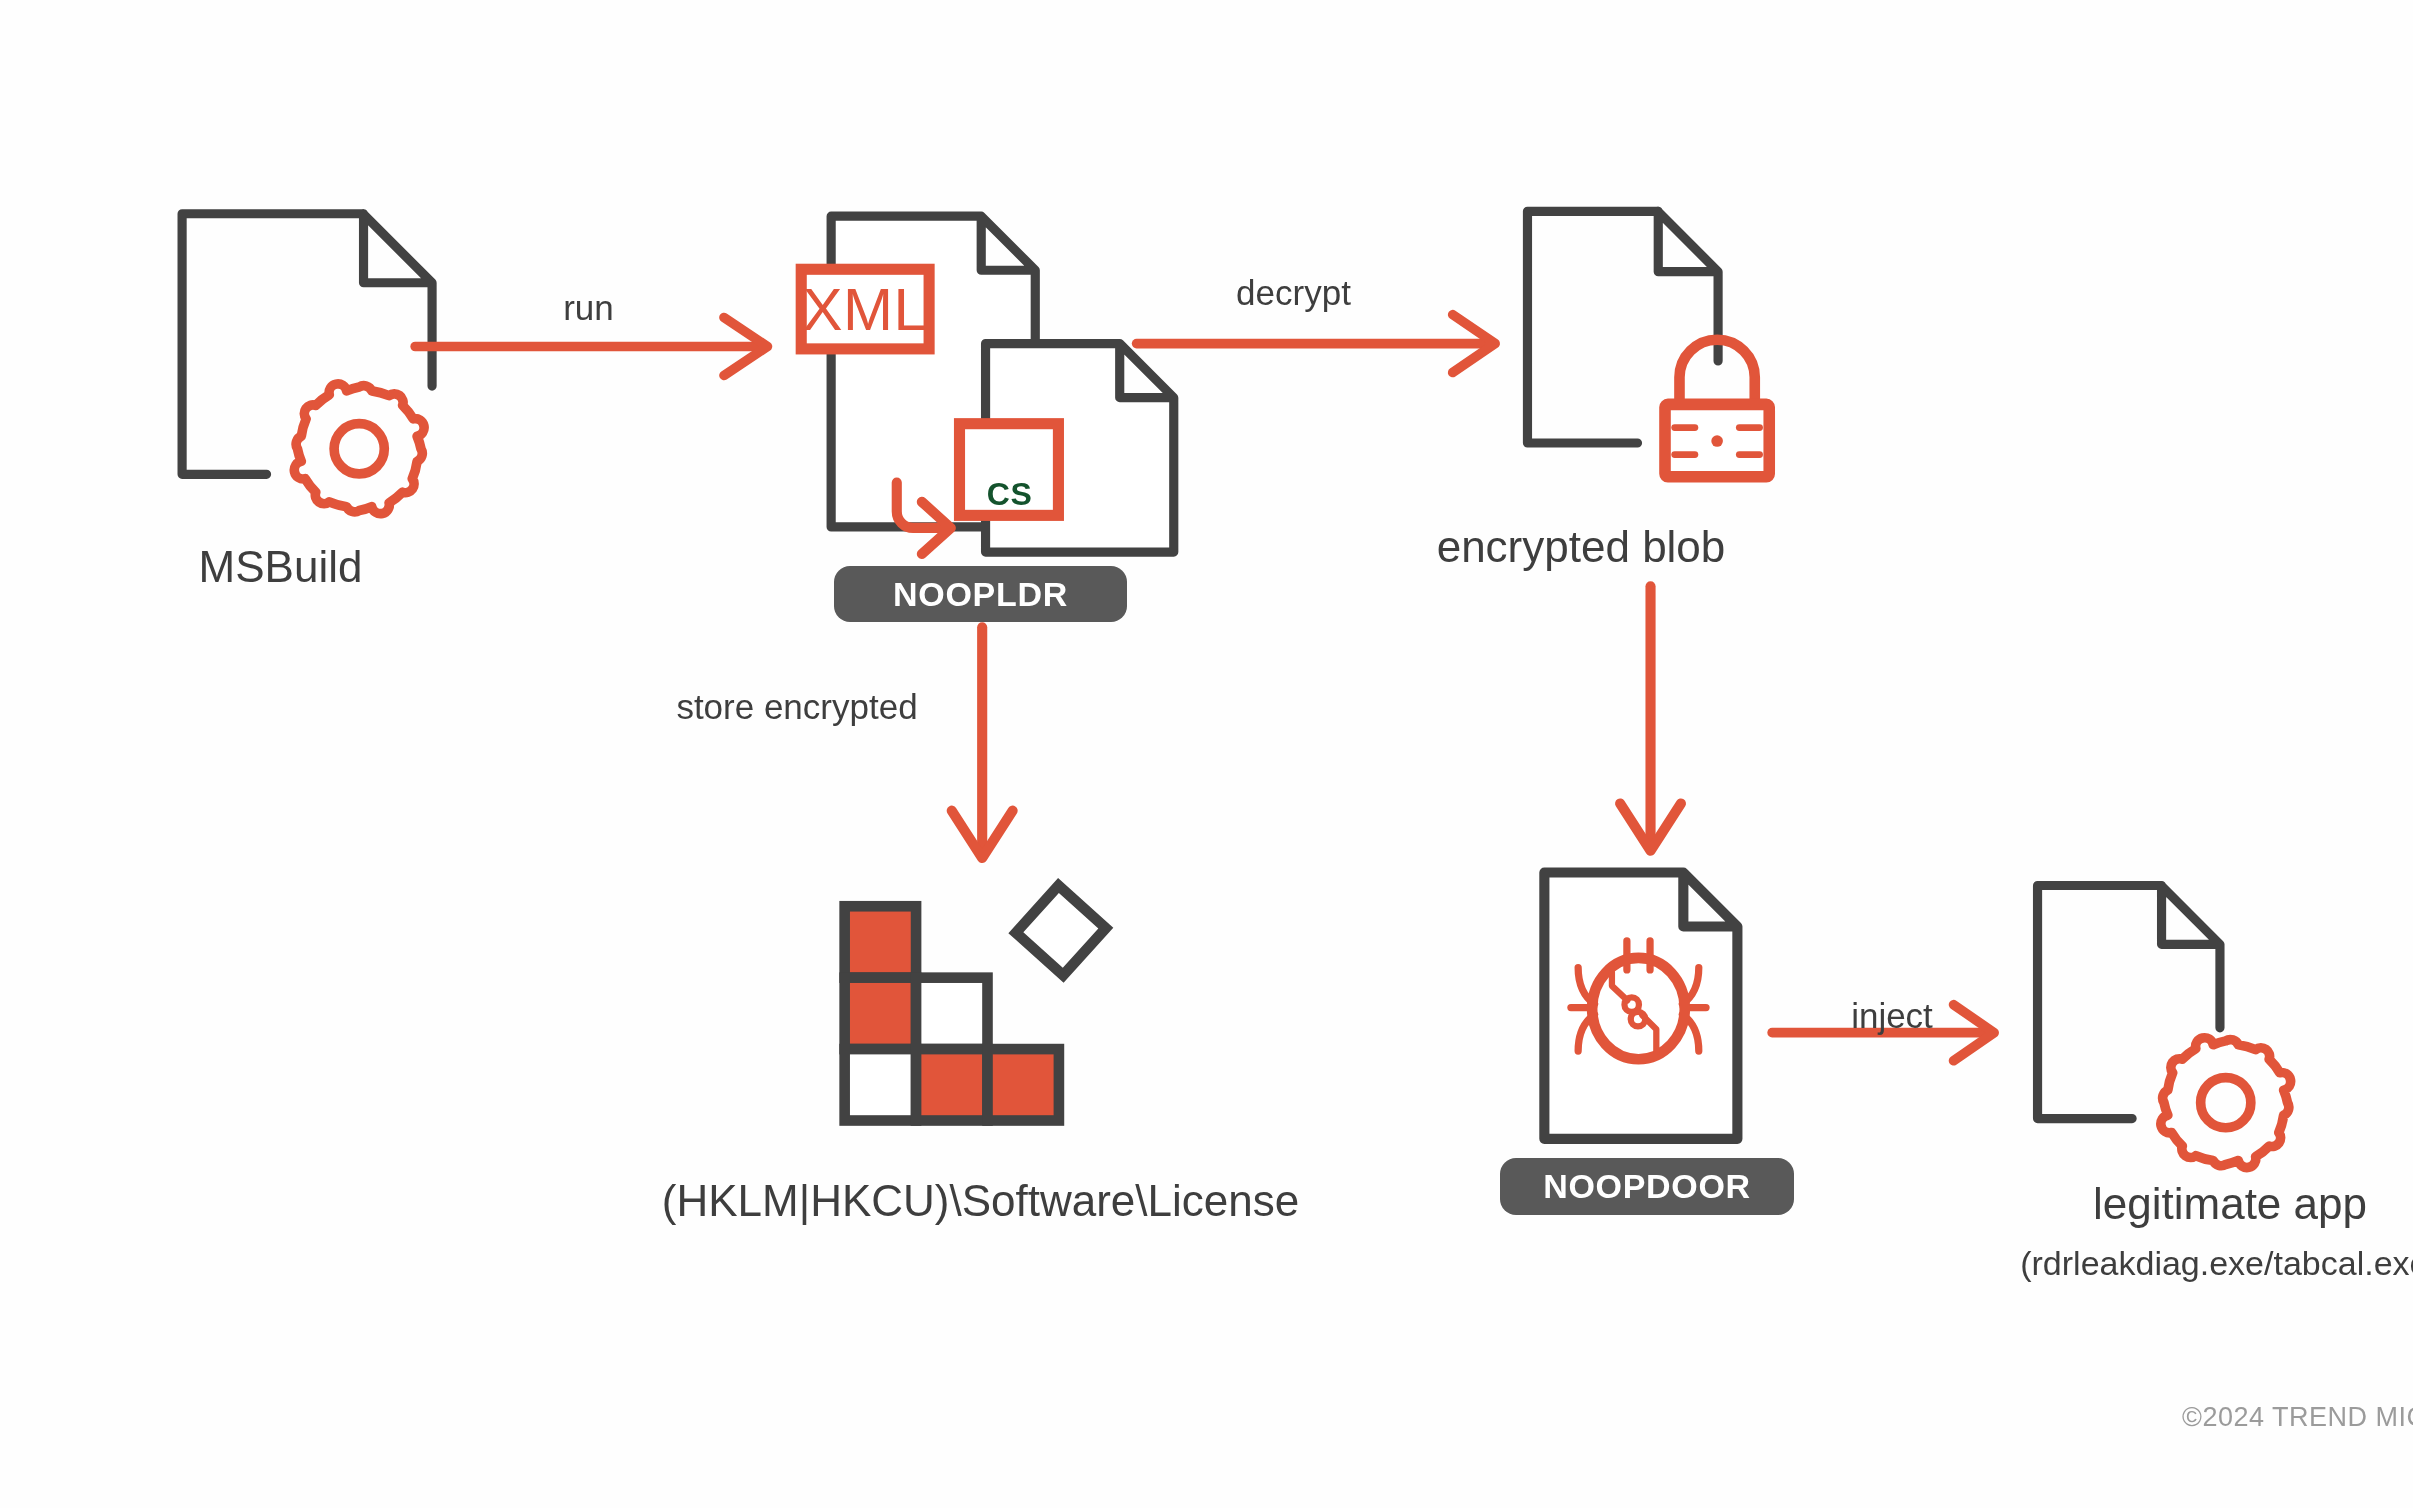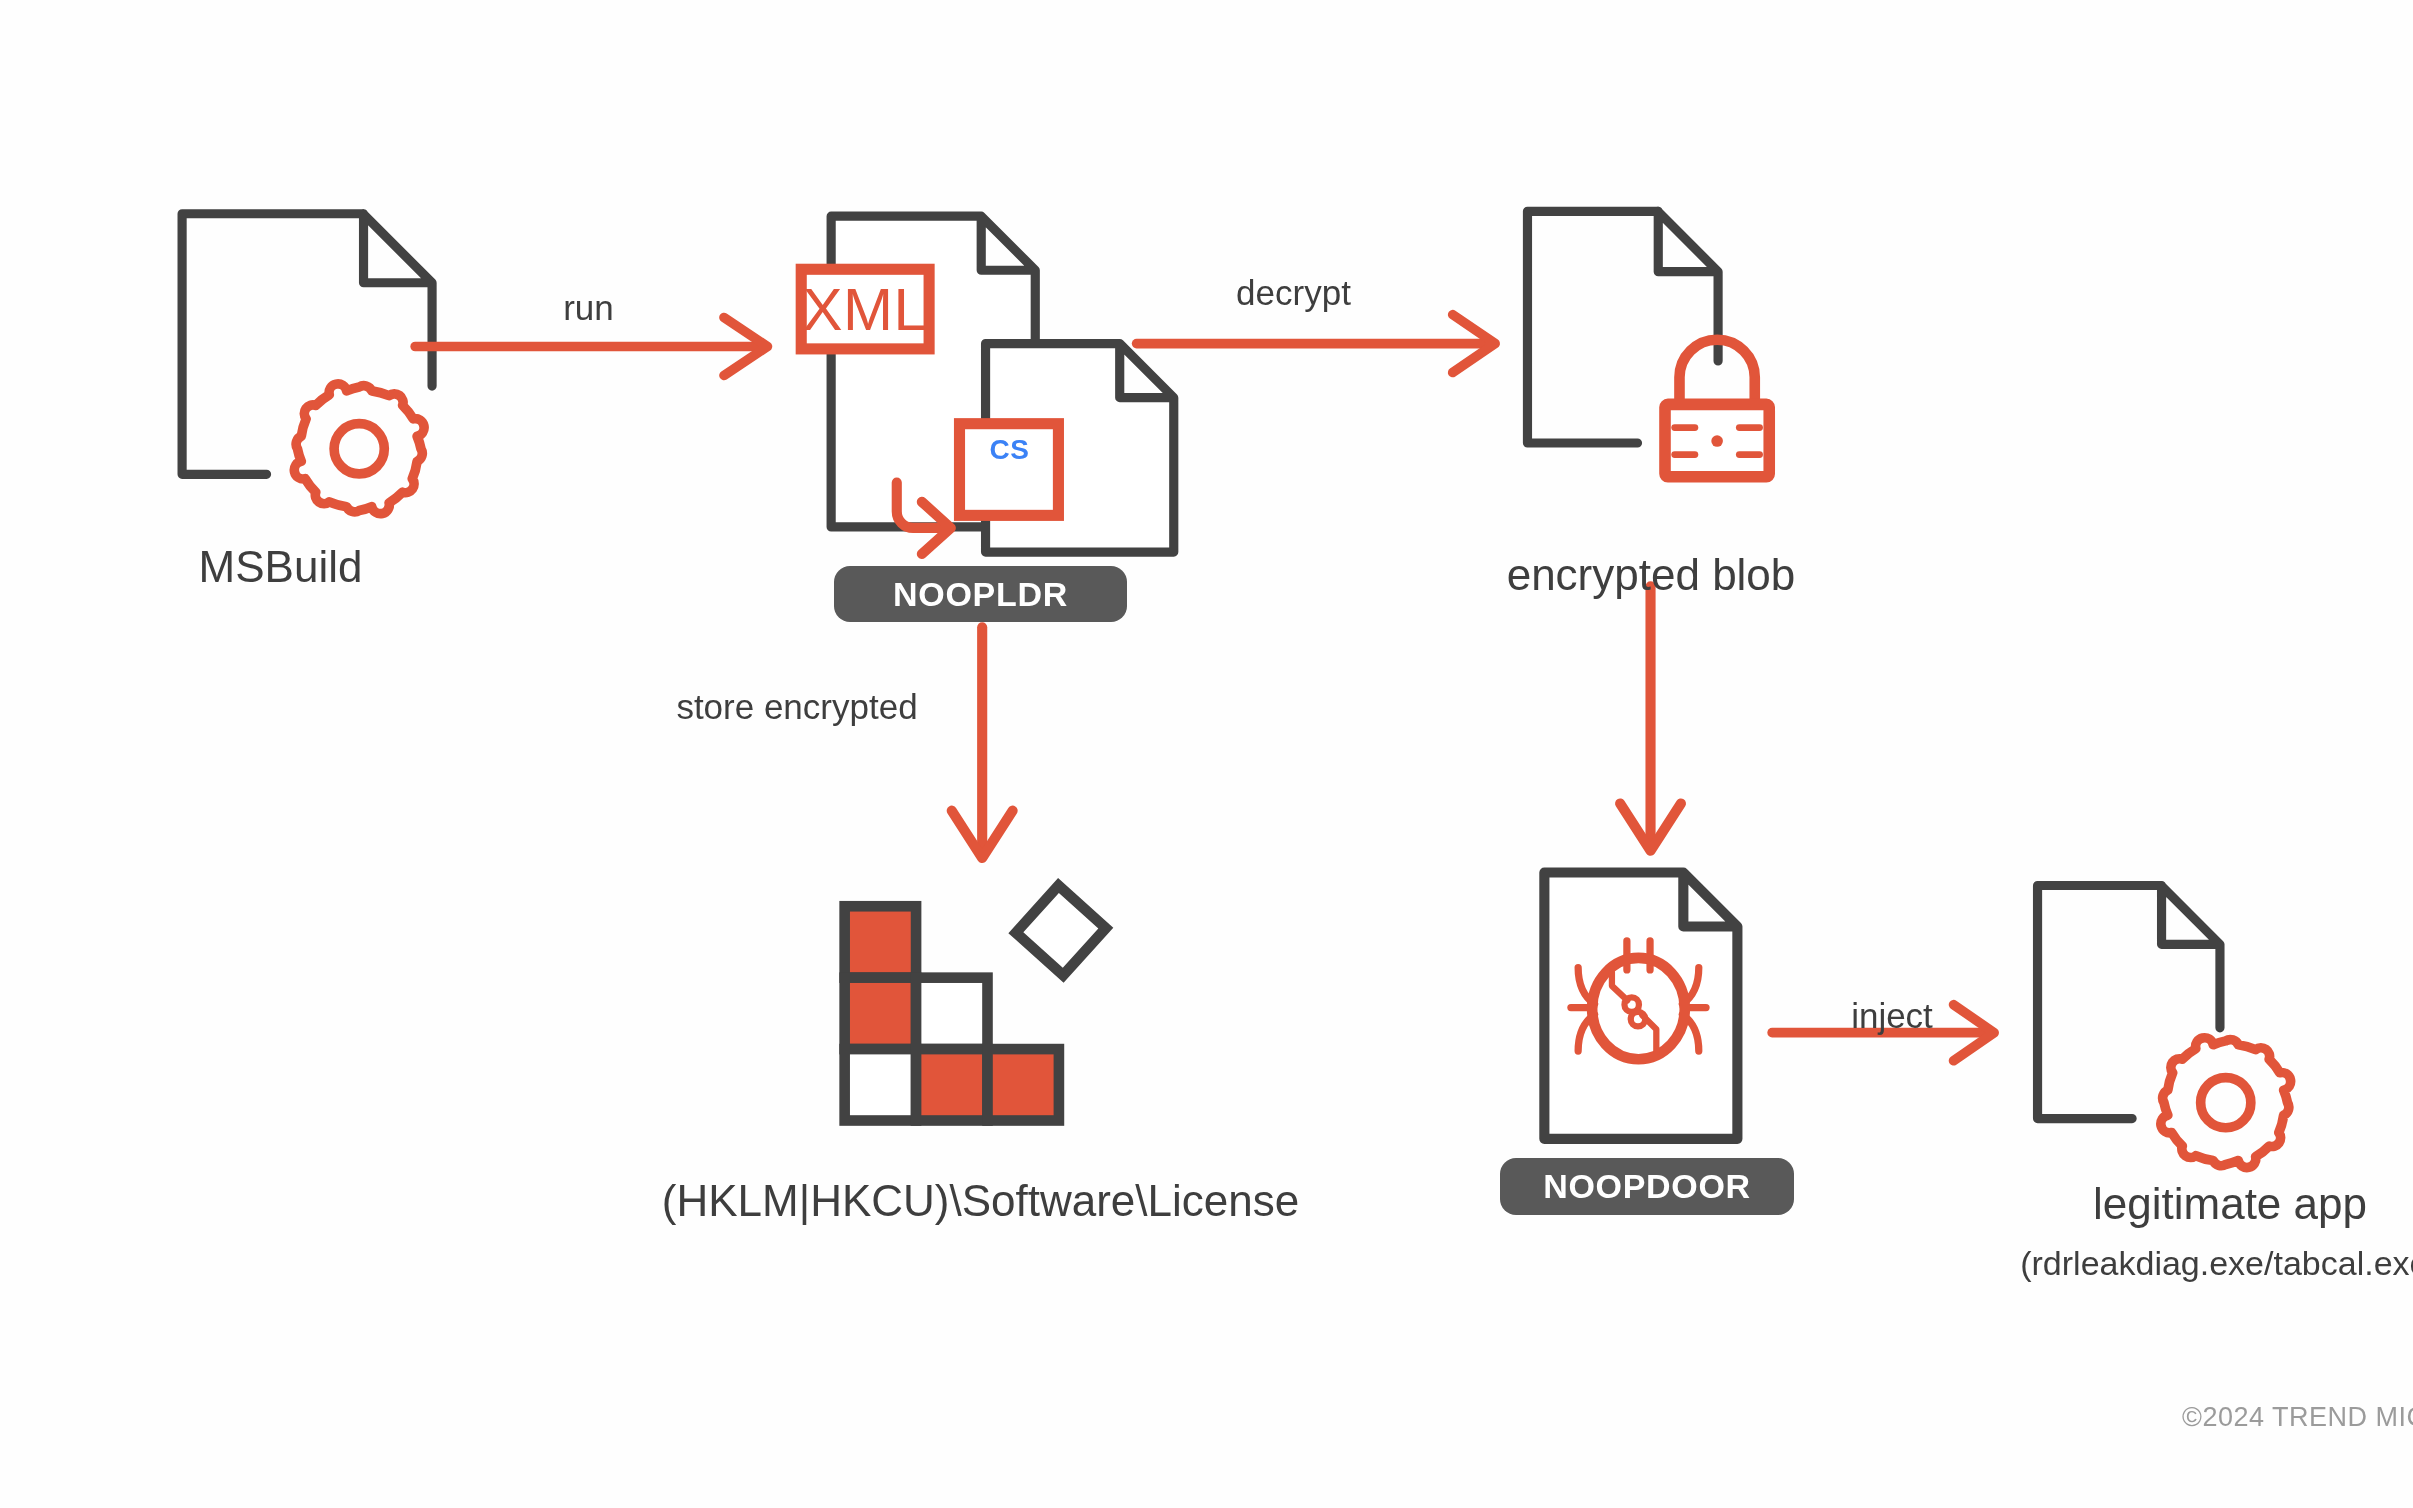--- a/index.html
+++ b/index.html
@@ -260,35 +260,35 @@
                  A 130 130 0 0 1 0,-128 Z"></path>
         <circle cx="0" cy="0" r="52"></circle>
       </g>
     </g>
   </svg>
 
   <div style="position:absolute;left:801px;top:269px;width:128px;height:80px;
               display:flex;align-items:center;justify-content:center;color:#E1553A;
               font-size:60px;font-weight:normal;letter-spacing:0.5px;">XML</div>
 
-  <div style="position:absolute;left:960px;top:404px;width:99px;height:92px;
-              display:flex;align-items:center;justify-content:center;color:#3b82f6;
-              font-size:28px;font-weight:bold;letter-spacing:0.5px;">CS</div>
+  <div style="position:absolute;left:960px;top:448px;width:99px;height:92px;
+              display:flex;align-items:center;justify-content:center;color:#14532d;
+              font-size:32px;font-weight:bold;letter-spacing:0.5px;">CS</div>
 
   <div class="edge-label" style="left:492px;top:285px;width:193px;">run</div>
 
   <div class="edge-label" style="left:1173px;top:270px;width:241px;">decrypt</div>
 
   <div class="edge-label" style="left:1810px;top:965px;width:164px;margin-top:28px;">inject</div>
 
   <div class="edge-label" style="left:628px;top:684px;width:338px;text-align:center;">store encrypted</div>
 
   <div class="caption" style="left:126px;top:541px;width:309px;">MSBuild</div>
 
-  <div class="caption" style="left:1458px;top:521px;width:386px;margin-top:28px;">encrypted blob</div>
+  <div class="caption" style="left:1388px;top:521px;width:386px;">encrypted blob</div>
 
   <div class="caption" style="left:570px;top:1175px;width:821px;">(HKLM|HKCU)\Software\License</div>
 
   <div class="caption" style="left:1945px;top:1178px;width:570px;">legitimate app</div>
 
   <div class="caption sub" style="left:1868px;top:1243px;width:724px;">(rdrleakdiag.exe/tabcal.exe)</div>
 
   <div class="badge" style="left:834px;top:566px;width:293px;height:56px;">NOOPLDR</div>
 
   <div class="badge" style="left:1500px;top:1158px;width:294px;height:57px;">NOOPDOOR</div>

